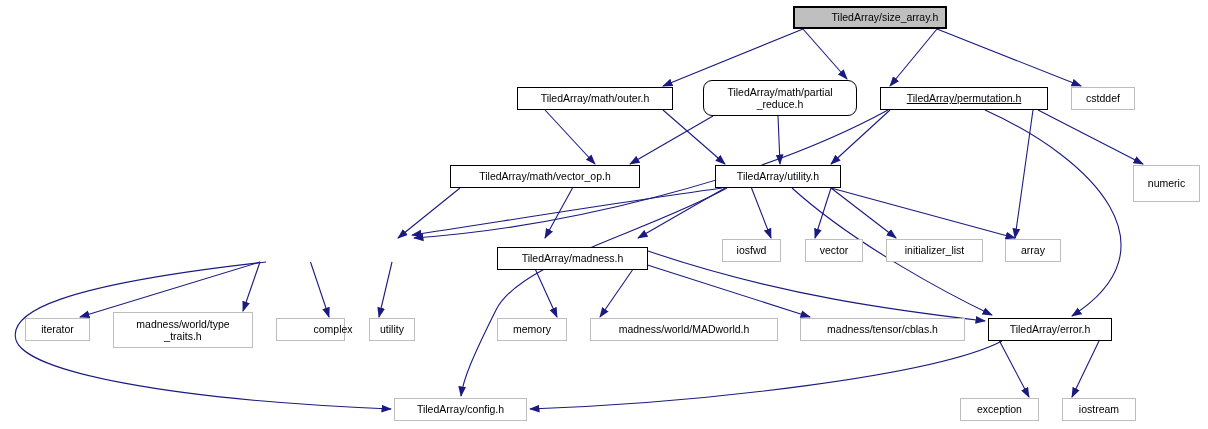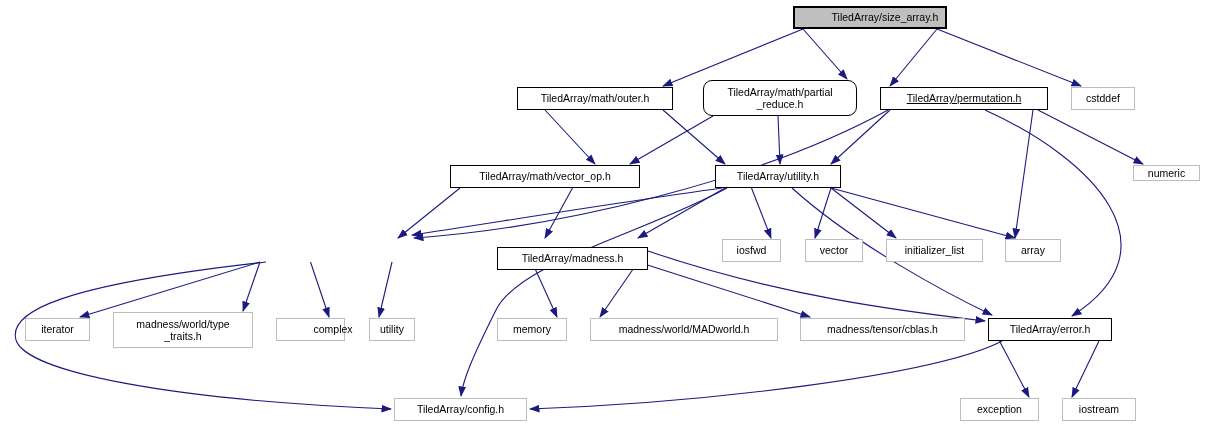--- a/index.html
+++ b/index.html
@@ -76,21 +76,21 @@
     </svg>
 
 <div class="node current" style="left: 793px; top: 6px; width: 154px; height: 23px; background: rgb(191, 191, 191); padding-left: 33px;">TiledArray/size_array.h</div>
     <div class="node internal" style="left: 517px; top: 87px; width: 156px; height: 23px;">TiledArray/math/outer.h</div>
     <div class="node internal" style="left: 703px; top: 80px; width: 154px; height: 36px; border-radius: 9px;">TiledArray/math/partial
 _reduce.h</div>
     <div class="node internal" style="left: 880px; top: 87px; width: 168px; height: 23px; text-decoration: underline;">TiledArray/permutation.h</div>
     <div class="node external" style="left: 1071px; top: 87px; width: 64px; height: 23px;">cstddef</div>
     <div class="node internal" style="left: 450px; top: 165px; width: 190px; height: 23px;">TiledArray/math/vector_op.h</div>
     <div class="node internal" style="left: 715px; top: 165px; width: 126px; height: 23px;">TiledArray/utility.h</div>
-    <div class="node external" style="left: 1133px; top: 165px; width: 67px; height: 16px;">numeric</div>
+    <div class="node external" style="left: 1133px; top: 165px; width: 67px; height: 37px;">numeric</div>
     <div class="node internal" style="left: 497px; top: 247px; width: 151px; height: 23px;">TiledArray/madness.h</div>
     <div class="node external" style="left: 722px; top: 239px; width: 59px; height: 23px;">iosfwd</div>
     <div class="node external" style="left: 805px; top: 239px; width: 58px; height: 23px;">vector</div>
     <div class="node external" style="left: 886px; top: 239px; width: 97px; height: 23px;">initializer_list</div>
     <div class="node external" style="left: 1005px; top: 239px; width: 56px; height: 23px;">array</div>
     <div class="node external" style="left: 25px; top: 318px; width: 65px; height: 23px;">iterator</div>
     <div class="node external" style="left: 113px; top: 312px; width: 140px; height: 36px;">madness/world/type
 _traits.h</div>
     <div class="node external" style="left: 276px; top: 318px; width: 69px; height: 23px; padding-left: 48px;">complex</div>
     <div class="node external" style="left: 369px; top: 318px; width: 46px; height: 23px;">utility</div>

